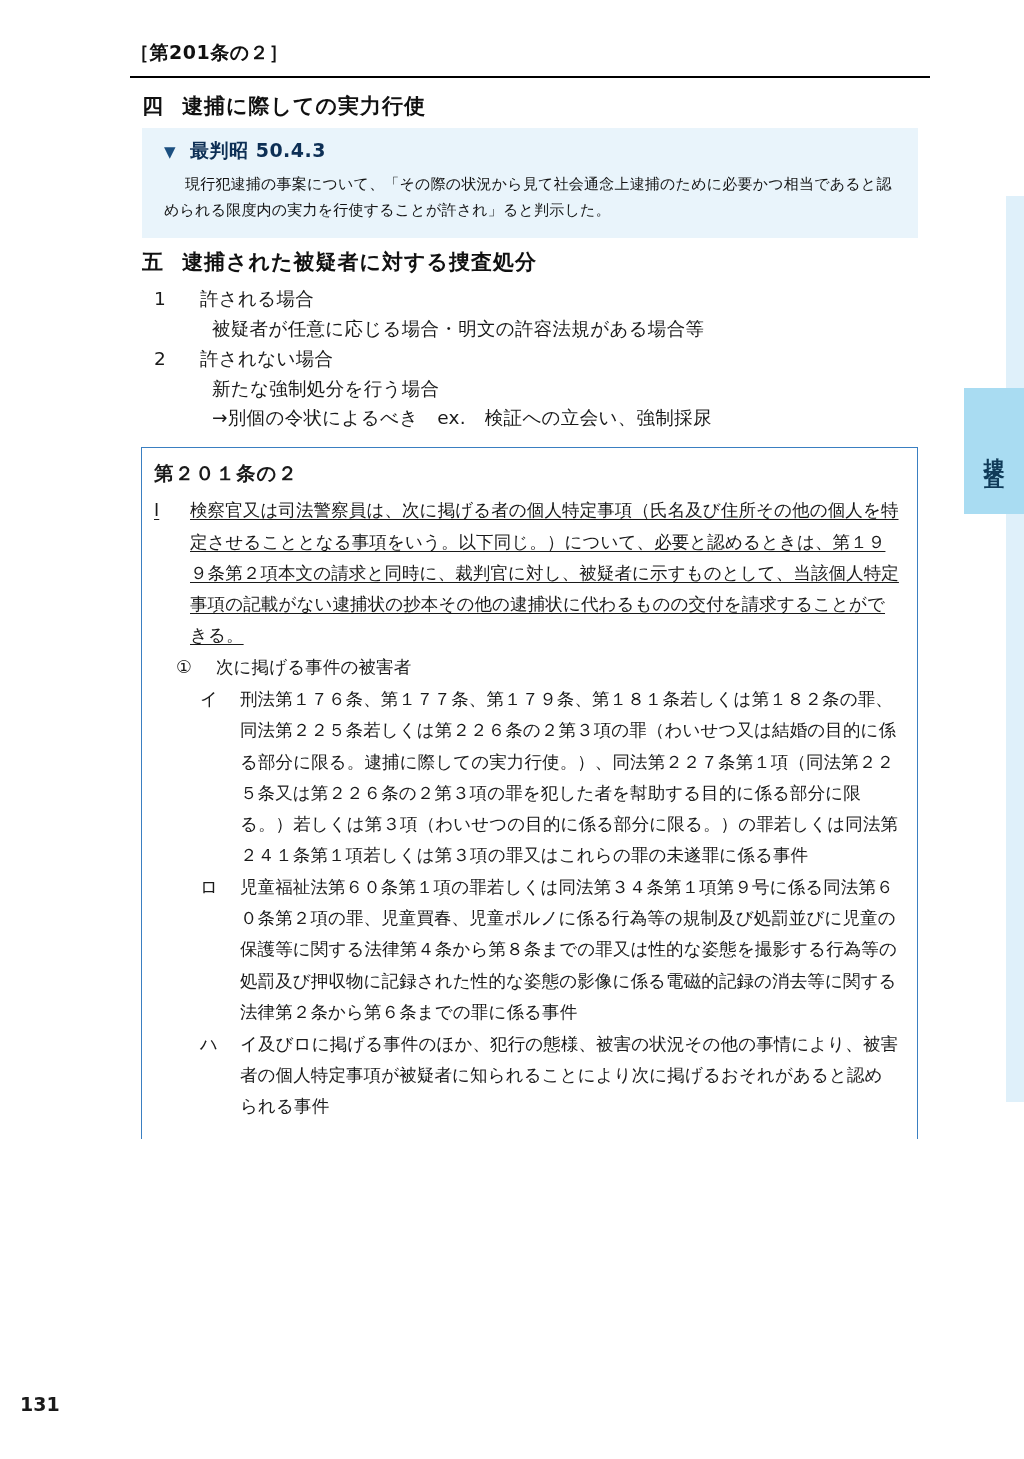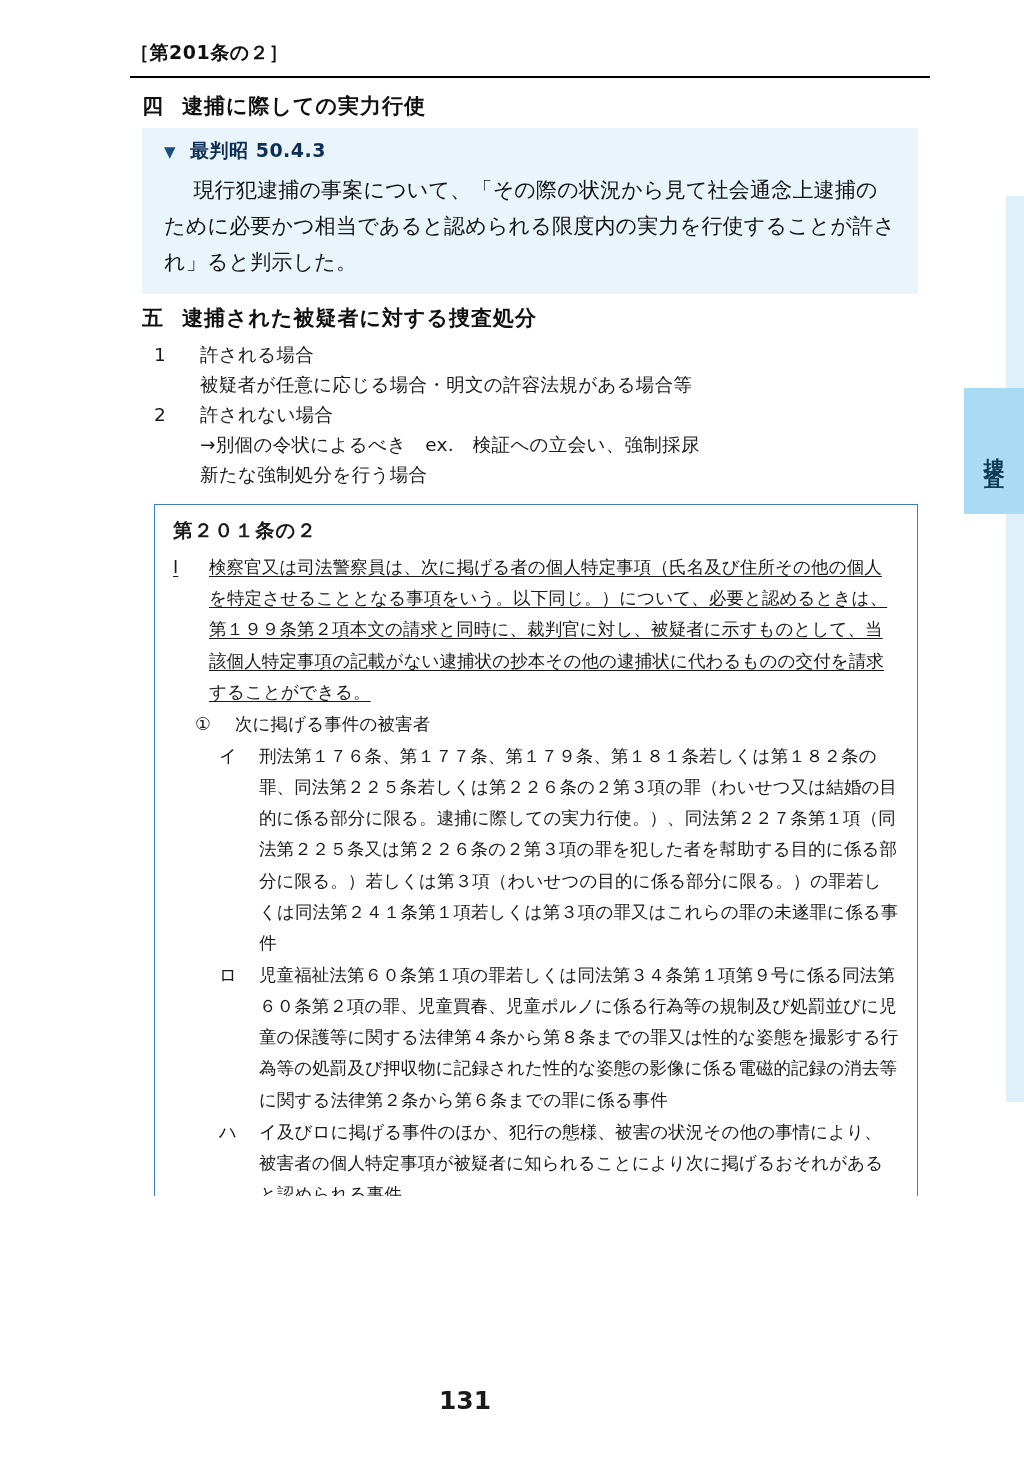--- a/index.html
+++ b/index.html
@@ -75,21 +75,21 @@
     letter-spacing: 0.5px;
   }
   .tri {
     color: #1b4f80;
     font-size: 15px;
     line-height: 1;
     transform: translateY(1px);
   }
   .judgment-body {
     margin-top: 8px;
-    font-size: 21px;
+    font-size: 15px;
     line-height: 1.72;
     text-indent: 1.4em;
     letter-spacing: 0.2px;
     color: #141414;
     font-family: "DejaVu Sans", "Liberation Sans", sans-serif;
   }
 
   
   .outline {
     margin: 2px 0 0 24px;
@@ -100,29 +100,29 @@
   }
   .outline .lv1 {
     margin-left: 0;
     display: flex;
   }
   .outline .lv1 .mk {
     width: 46px;
     flex: none;
   }
   .outline .lv2 {
-    margin-left: 46px;
+    margin-left: 58px;
   }
 
   
   .statute {
-    margin: 14px 12px 0 24px;
+    margin: 14px 12px 0 11px;
     border: 1.5px solid #3a7fc1;
     border-bottom: none;
-    padding: 12px 18px 0 18px;
+    padding: 12px 18px 0 12px;
     box-sizing: border-box;
     height: 692px;
     overflow: hidden;
   }
   .statute-title {
     font-size: 19.5px;
     font-weight: bold;
     font-family: "DejaVu Sans", "Liberation Sans", sans-serif;
     letter-spacing: 1px;
     margin-bottom: 8px;
@@ -180,24 +180,25 @@
   }
   .strip-a { top: 196px; height: 192px; }
   .strip-b { top: 514px; height: 588px; }
 
   
   .folio {
     position: absolute;
     left: 0;
     right: 94px;
     bottom: 44px;
-    text-align: center;
-    font-size: 25px;
-    font-weight: bold;
-    font-family: "DejaVu Sans", "Liberation Sans", sans-serif;
+    text-align: left;
+    font-size: 19px;
+    font-weight: bold;
+    font-family: "DejaVu Sans", "Liberation Sans", sans-serif;
+    padding-left: 20px;
   }
 </style>
 </head>
 <body>
 
 <div class="side-strip strip-a"></div>
 <div class="side-strip strip-b"></div>
 
 <div class="page-header">［第201条の２］</div>
 <div class="header-rule"></div>
@@ -223,22 +224,22 @@
   <div class="outline">
     <div class="lv1">
       <span class="mk">1</span>
       <span>許される場合</span>
     </div>
     <div class="lv2">被疑者が任意に応じる場合・明文の許容法規がある場合等</div>
     <div class="lv1">
       <span class="mk">2</span>
       <span>許されない場合</span>
     </div>
+    <div class="lv2">新たな強制処分を行う場合</div>
     <div class="lv2">→別個の令状によるべき　ex.　検証への立会い、強制採尿</div>
-    <div class="lv2">新たな強制処分を行う場合</div>
   </div>
 
   <div class="statute">
     <div class="statute-title">第２０１条の２</div>
 
     <div class="st-para u">
       <span class="mk mk-w36">Ⅰ</span>
       <span class="tx">検察官又は司法警察員は、次に掲げる者の個人特定事項（氏名及び住所その他の個人を特定させることとなる事項をいう。以下同じ。）について、必要と認めるときは、第１９９条第２項本文の請求と同時に、裁判官に対し、被疑者に示すものとして、当該個人特定事項の記載がない逮捕状の抄本その他の逮捕状に代わるものの交付を請求することができる。</span>
     </div>
 

